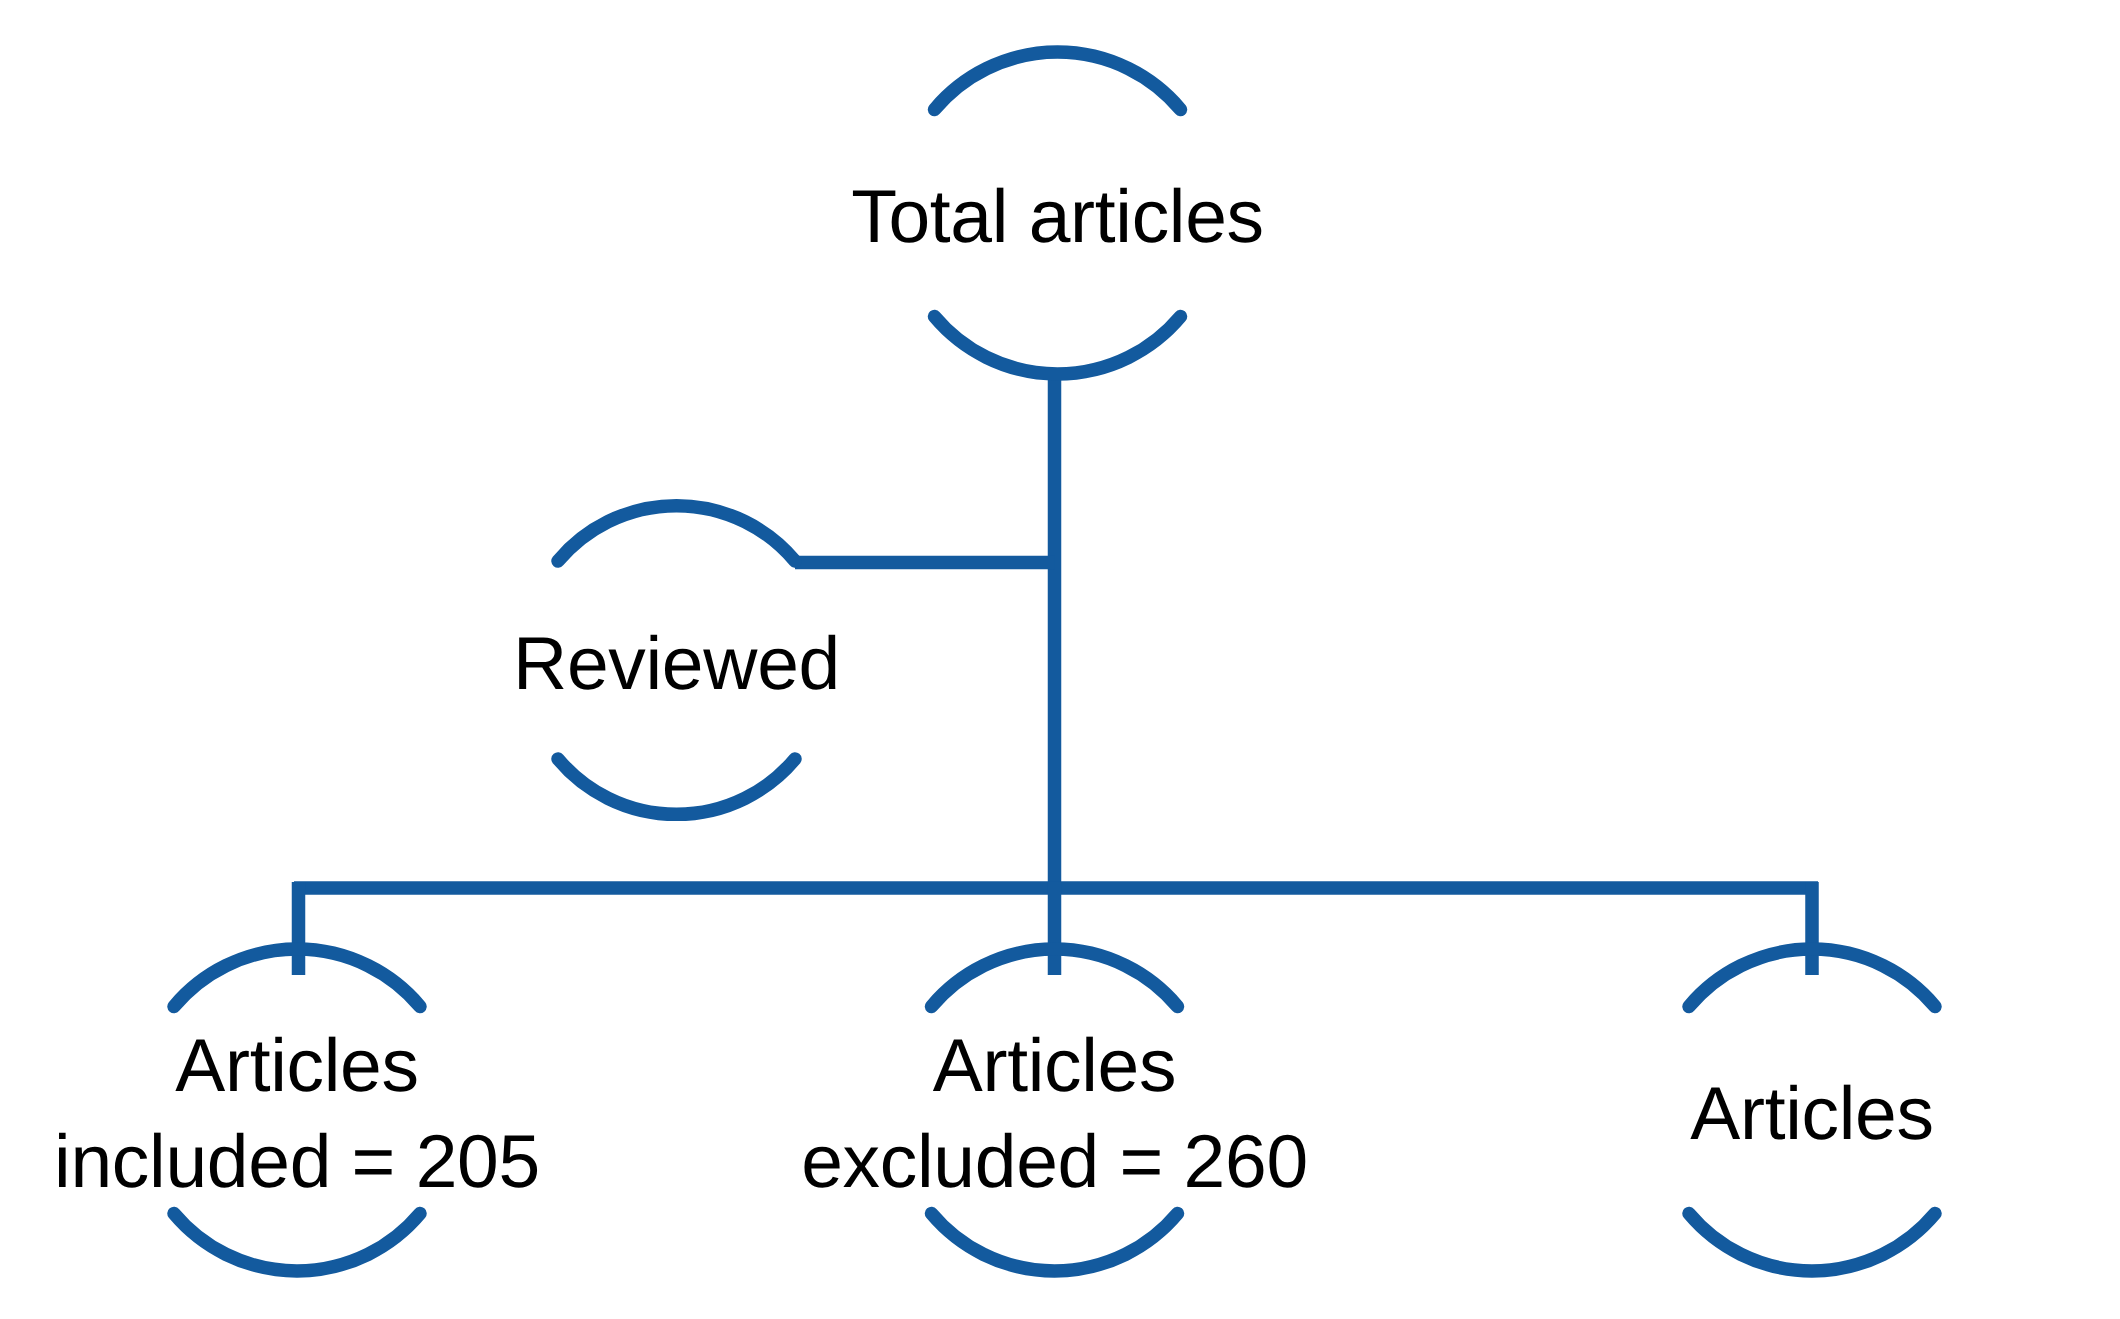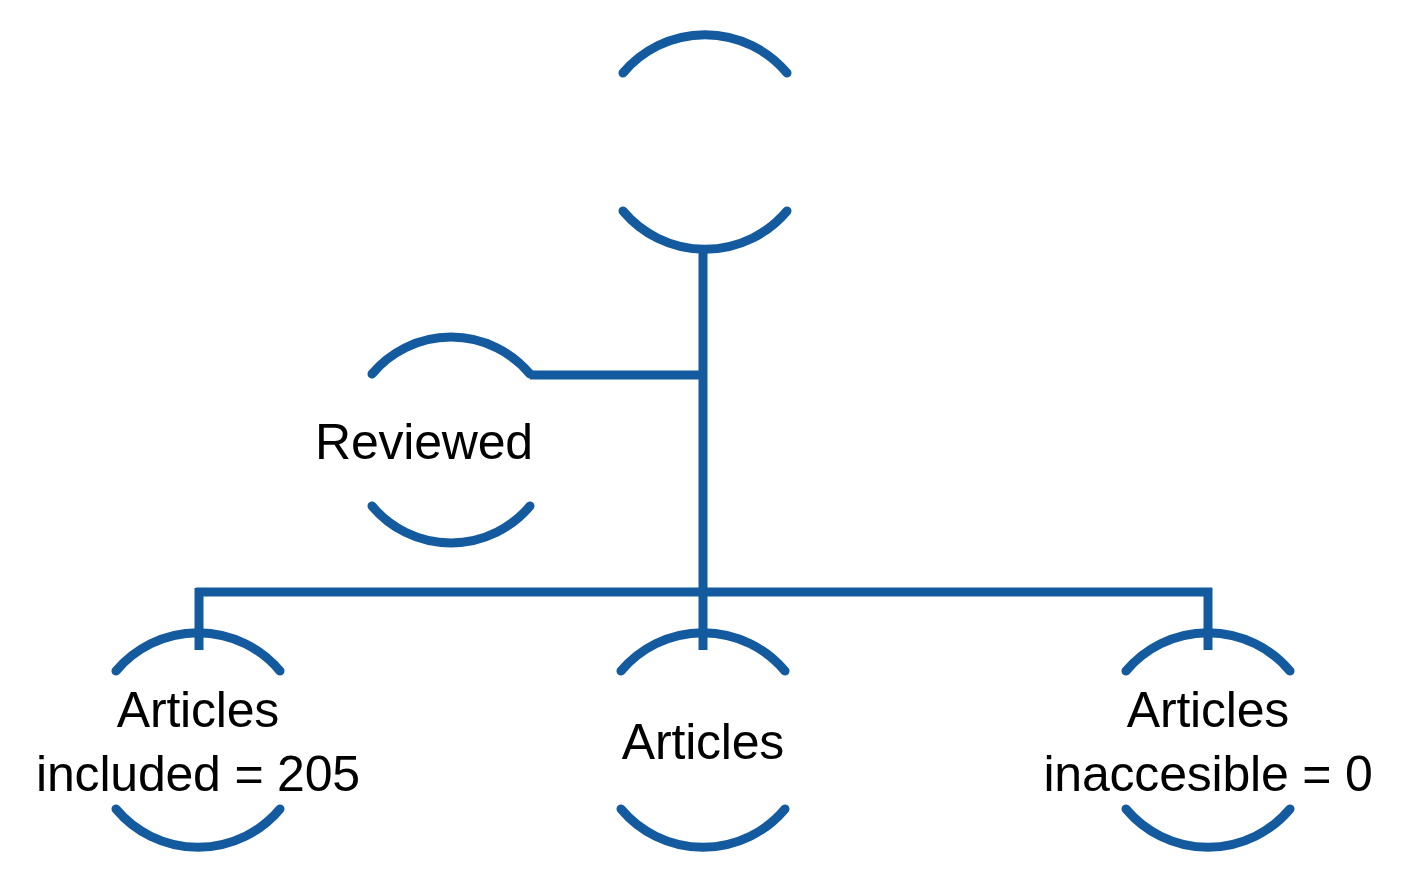--- a/index.html
+++ b/index.html
@@ -82,33 +82,34 @@
     </g>
 
     <g>
       <path d="M 1126 671 A 107 107 0 0 1 1290 671" fill="none" stroke="#135A9E" stroke-width="9" stroke-linecap="round"></path>
       <path d="M 1126 809 A 107 107 0 0 0 1290 809" fill="none" stroke="#135A9E" stroke-width="9" stroke-linecap="round"></path>
     </g>
 
   </svg>
 
   <div class="node-label" style="left:705px; top:144px;">
+    <span class="lbl-line">Total articles</span>
   </div>
 
-  <div class="node-label" style="left:424px; top:442px;">
+  <div class="node-label" style="left:451px; top:442px;">
     <span class="lbl-line">Reviewed</span>
   </div>
 
   <div class="node-label" style="left:198px; top:742px;">
     <span class="lbl-line">Articles</span>
     <span class="lbl-line">included = 205</span>
   </div>
 
   <div class="node-label" style="left:703px; top:742px;">
     <span class="lbl-line">Articles</span>
+    <span class="lbl-line">excluded = 260</span>
   </div>
 
   <div class="node-label" style="left:1208px; top:742px;">
     <span class="lbl-line">Articles</span>
-    <span class="lbl-line">inaccesible = 0</span>
   </div>
 
 </div>
 
 </body></html>

